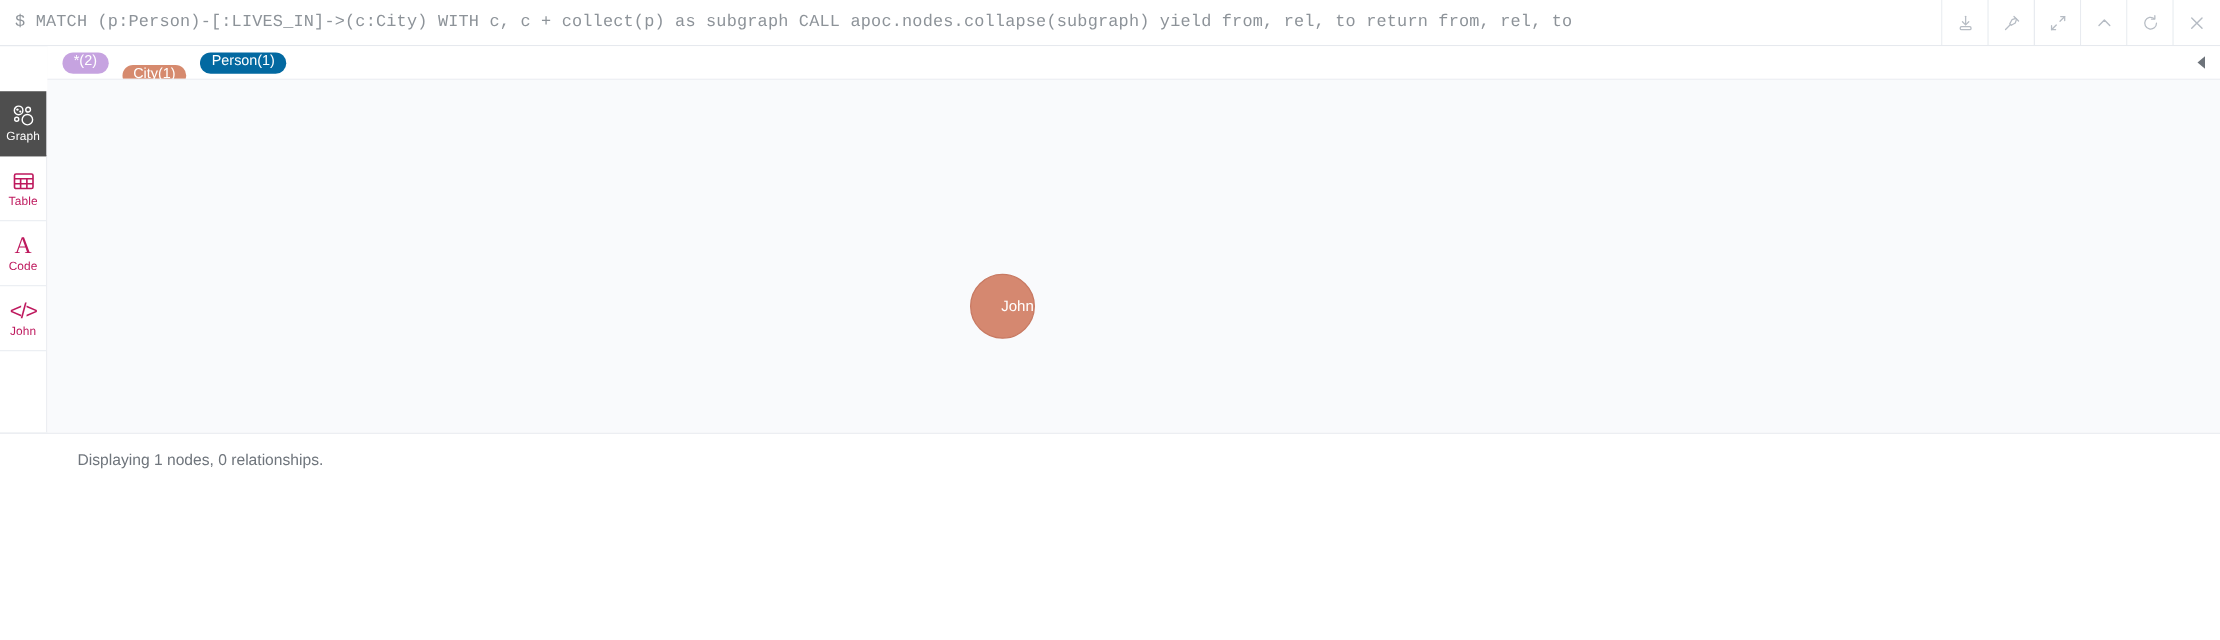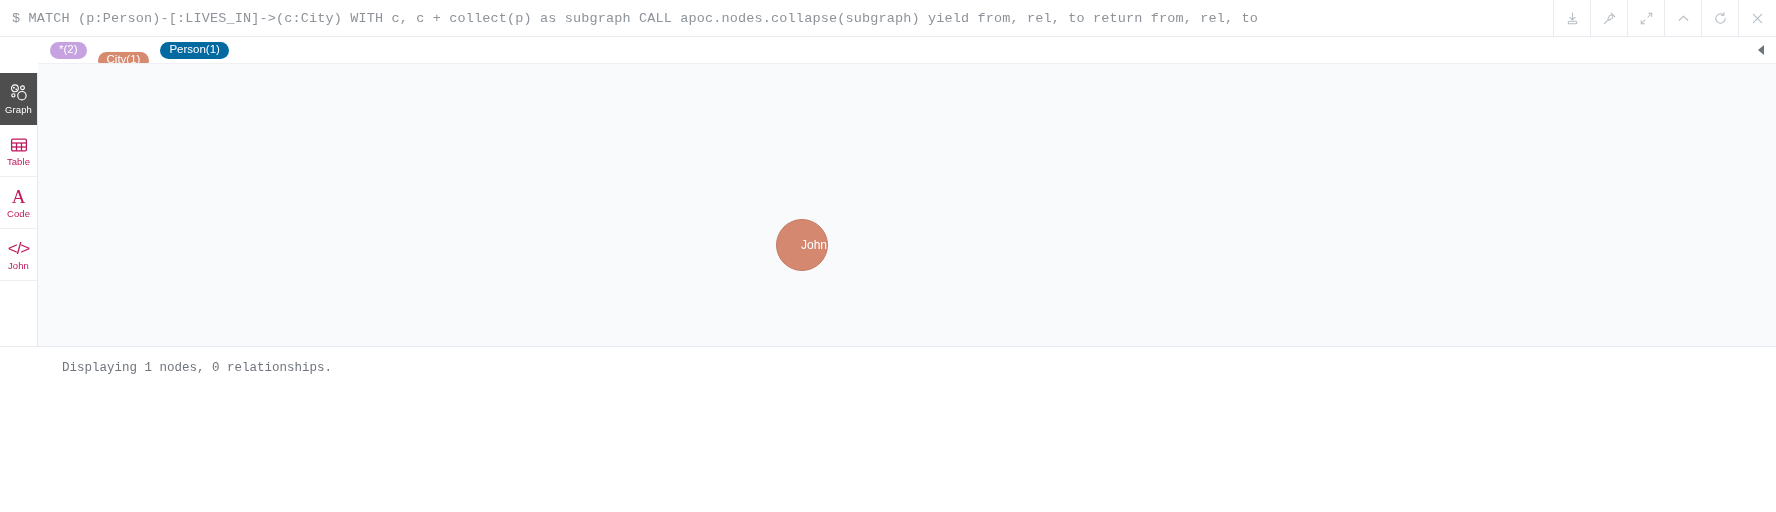--- a/index.html
+++ b/index.html
@@ -199,21 +199,20 @@
 
   
   .status-bar {
     height: 42px;
     min-height: 42px;
     background: #ffffff;
     border-top: 1px solid #e6e9ee;
     display: flex;
     align-items: center;
     padding-left: 62px;
-    font-family: Liberation Mono, monospace;
   }
   .status-text {
     font-size: 12.5px;
     color: #6f757c;
   }
 </style>
 </head>
 <body>
 
 <div class="app">

